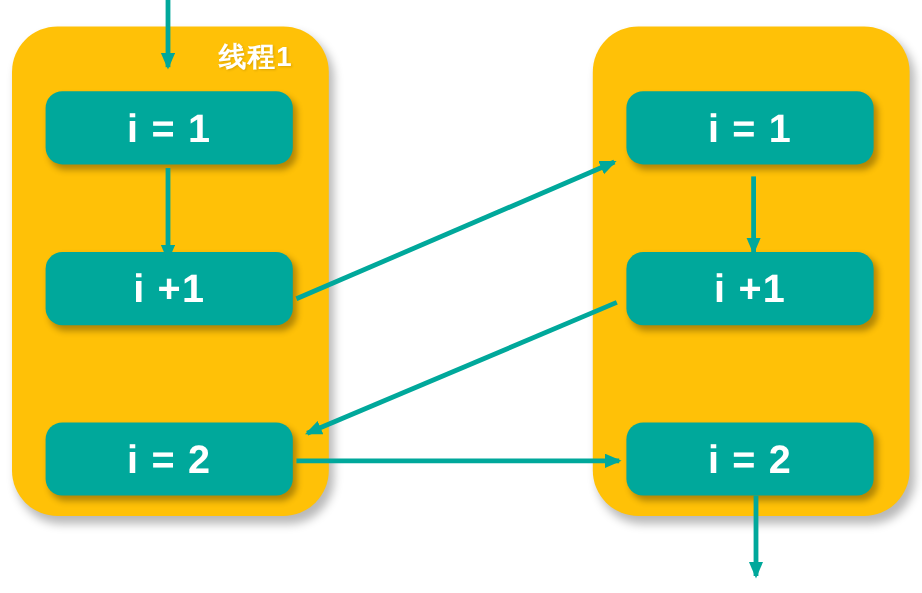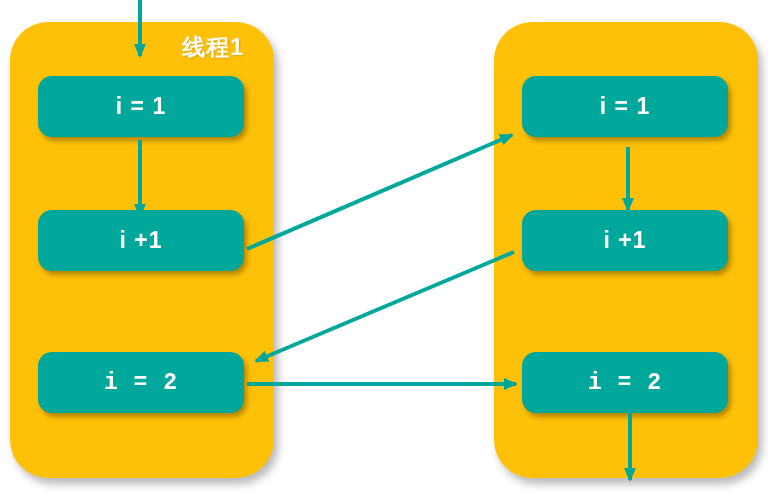--- a/index.html
+++ b/index.html
@@ -3,43 +3,43 @@
 <meta charset="utf-8">
 <style>
   html,body{margin:0;padding:0;}
   body{
     width:768px;height:494px;position:relative;overflow:hidden;
     background:#ffffff;
     font-family:"Liberation Sans","DejaVu Sans",sans-serif;
   }
   .diagram{position:absolute;inset:0;}
   .panel{
-    position:absolute;top:22px;width:264px;height:456px;
+    position:absolute;top:22px;width:264px;height:408px;
     background:#FFC107;border-radius:38px;
     box-shadow:4px 6px 8px rgba(0,0,0,0.28);
   }
   .panel--t1{left:10px;}
   .panel--t2{left:494px;}
   .panel__title{
     position:absolute;top:10px;color:#ffffff;
     font-size:23px;font-weight:bold;letter-spacing:1px;
     text-shadow:1px 1px 2px rgba(0,0,0,0.15);
   }
   .panel--t1 .panel__title{right:30px;}
   .panel--t2 .panel__title{right:18px;}
   .node{
     position:absolute;left:28px;width:206px;height:61px;
     background:#00A89B;border-radius:14px;
     box-shadow:3px 4px 5px rgba(0,0,0,0.30);
-    color:#ffffff;font-size:23px;font-weight:bold;letter-spacing:1px;
+    color:#ffffff;font-size:33px;font-weight:bold;letter-spacing:1px;
     display:flex;align-items:center;justify-content:center;
   }
   .node--1{top:54px;}
   .node--2{top:188px;}
-  .node--3{top:330px;font-family:Liberation Mono, monospace;}
+  .node--3{top:330px;}
   .arrows{position:absolute;inset:0;pointer-events:none;}
   .arrows line{stroke:#00A89B;stroke-width:4;}
 </style>
 </head>
 <body>
 
 <div class="diagram">
 
   <div class="panel panel--t1">
     <div class="panel__title">线程1</div>

